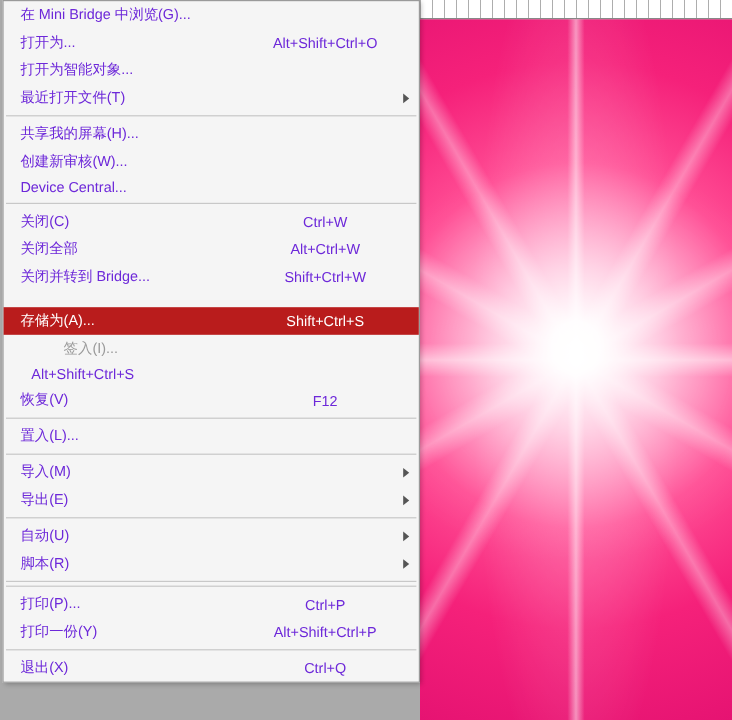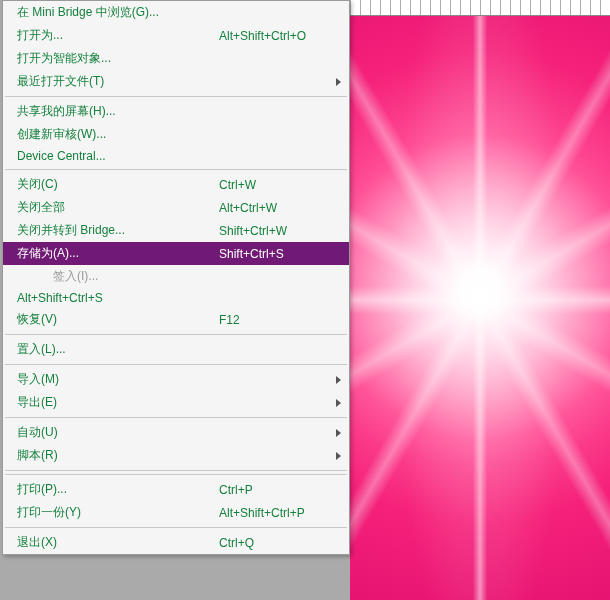--- a/index.html
+++ b/index.html
@@ -69,31 +69,32 @@
     width: 348px;
     background: #f5f5f5;
     border: 1px solid #9a9a9a;
     box-shadow: 2px 2px 4px rgba(0,0,0,0.25);
     z-index: 2;
   }
   .menu-item {
     display: flex;
     align-items: center;
     padding: 3px 8px 3px 14px;
-    color: #15803d;
+    color: #6d28d9;
     cursor: default;
     white-space: nowrap;
   }
   .menu-item.highlight {
-    background: #701a75;
+    background: #b91c1c;
     color: #fff;
+    margin-top: 14px;
   }
   .menu-item.disabled { color: #9a9a9a; margin-left: 36px; }
   .label { flex: 1; }
-  .shortcut { text-align: left; min-width: 110px; padding-right:6px;}
+  .shortcut { text-align: center; min-width: 110px; padding-right:6px;}
   .submenu-arrow {
     width: 0; height: 0;
     border-top: 4px solid transparent;
     border-bottom: 4px solid transparent;
     border-left: 5px solid #555;
     margin-left: 4px;
   }
   .sep {
     height: 1px;
     margin: 3px 2px;

